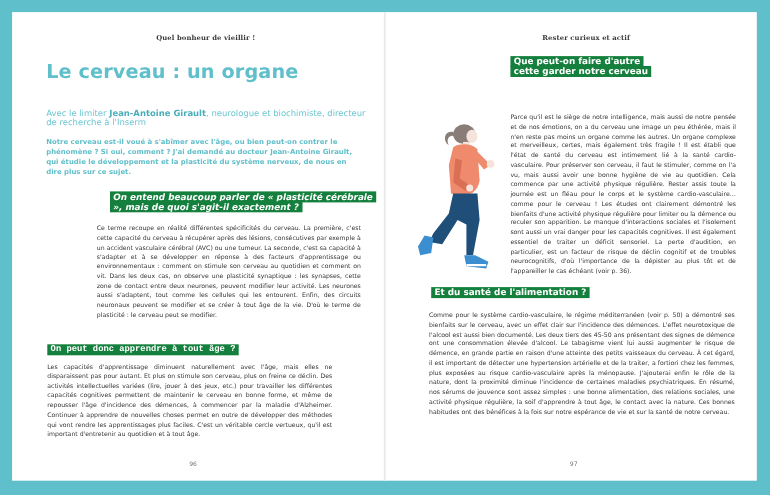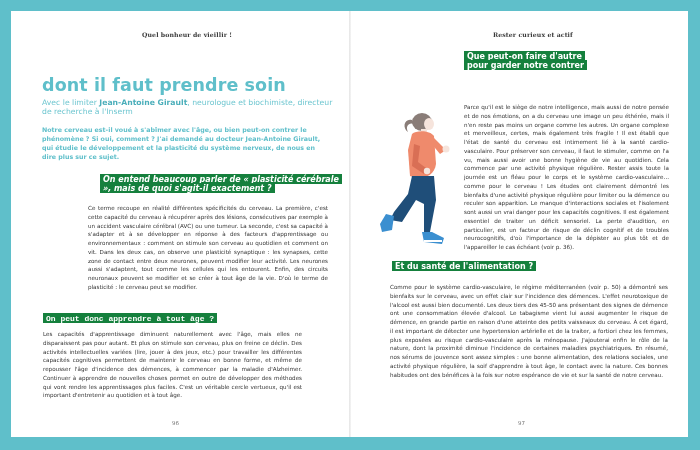--- a/index.html
+++ b/index.html
@@ -37,22 +37,21 @@
 <div class="frame-top"></div>
 <div class="frame-left"></div>
 <div class="frame-right"></div>
 <div class="frame-bottom"></div>
 <div class="gutter"></div>
 
 <div>
   <div class="running-head" style="left:142px; top:31px;">Quel bonheur de vieillir !</div>
 
   <h1 class="title">
-    <br>
-    <span>dont il faut prendre soin</span>
+    <span>Le cerveau : un organe</span><br>
   </h1>
 
   <div class="byline"><span>Avec le limiter </span><b>Jean-Antoine Girault</b><span>, neurologue et biochimiste, directeur de recherche à l'Inserm</span></div>
 
   <div class="chapeau">Notre cerveau est-il voué à s'abîmer avec l'âge, ou bien peut-on contrer le phénomène ? Si oui, comment ? J'ai demandé au docteur Jean-Antoine Girault, qui étudie le développement et la plasticité du système nerveux, de nous en dire plus sur ce sujet.</div>
 
   <h2 class="q-head" style="left:100px; top:174px; width:240px;font-style:italic;"><span>On entend beaucoup parler de « plasticité cérébrale », mais de quoi s'agit-il exactement ?</span></h2>
 
   <p class="body-text" style="left:88px; top:204px; width:240px;">Ce terme recoupe en réalité différentes spécificités du cerveau. La première, c'est cette capacité du cerveau à récupérer après des lésions, consécutives par exemple à un accident vasculaire cérébral (AVC) ou une tumeur. La seconde, c'est sa capacité à s'adapter et à se développer en réponse à des facteurs d'apprentissage ou environnementaux : comment on stimule son cerveau au quotidien et comment on vit. Dans les deux cas, on observe une plasticité synaptique : les synapses, cette zone de contact entre deux neurones, peuvent modifier leur activité. Les neurones aussi s'adaptent, tout comme les cellules qui les entourent. Enfin, des circuits neuronaux peuvent se modifier et se créer à tout âge de la vie. D'où le terme de plasticité : le cerveau peut se modifier.</p>
 
@@ -61,21 +60,21 @@
   <p class="body-text" style="left:43px; top:330px; width:259px;">Les capacités d'apprentissage diminuent naturellement avec l'âge, mais elles ne disparaissent pas pour autant. Et plus on stimule son cerveau, plus on freine ce déclin. Des activités intellectuelles variées (lire, jouer à des jeux, etc.) pour travailler les différentes capacités cognitives permettent de maintenir le cerveau en bonne forme, et même de repousser l'âge d'incidence des démences, à commencer par la maladie d'Alzheimer. Continuer à apprendre de nouvelles choses permet en outre de développer des méthodes qui vont rendre les apprentissages plus faciles. C'est un véritable cercle vertueux, qu'il est important d'entretenir au quotidien et à tout âge.</p>
 
   <div class="folio" style="left:172px; top:420px;">96</div>
 </div>
 
 <div>
   <div class="running-head" style="left:493px; top:31px;">Rester curieux et actif</div>
 
   <h2 class="q-head" style="left:464px; top:51px; width:200px;">
     <span>Que peut-on faire d'autre</span><br>
-    <span>pour garder notre contrer</span><br>
+    <span>cette garder notre cerveau</span><br>
   </h2>
 
   <div class="runner">
     <svg width="100" height="168" viewBox="0 0 100 168" xmlns="http://www.w3.org/2000/svg">
 
       <path d="M40 38 C32 36 30 46 36 50 C33 44 37 40 42 42 Z" fill="#8a7d78"></path>
       <ellipse cx="50" cy="40" rx="10" ry="9" fill="#8a7d78"></ellipse>
 
       <ellipse cx="57" cy="42" rx="5" ry="6" fill="#f6e4dc"></ellipse>
 

